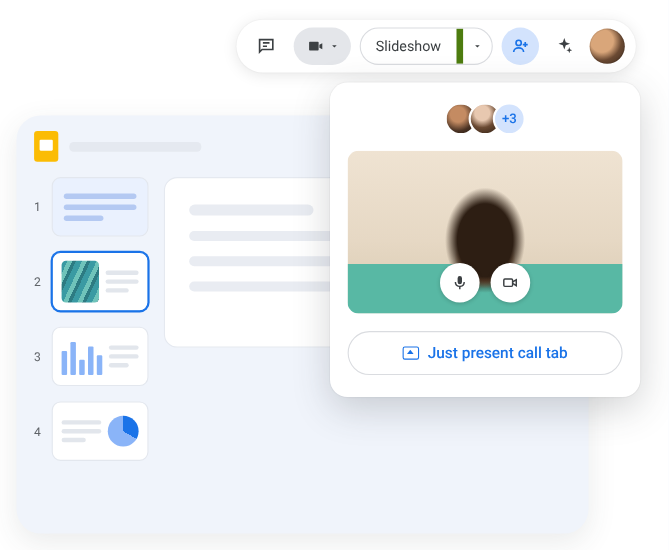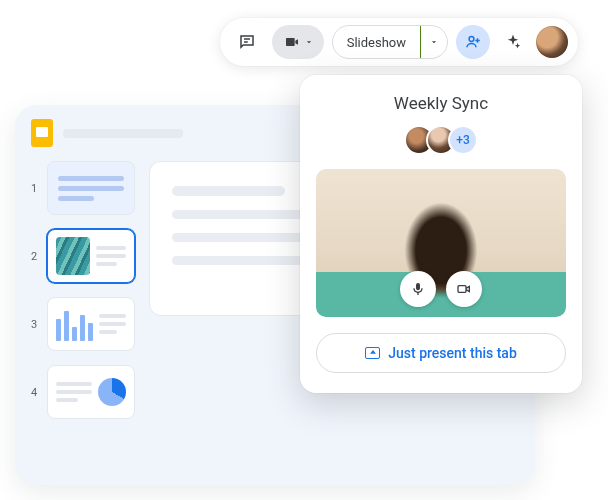--- a/index.html
+++ b/index.html
@@ -45,21 +45,21 @@
     height: 34px;
     border: 1px solid #dadce0;
     border-radius: 17px;
     overflow: hidden;
   }
   .slideshow-btn {
     padding: 0 14px;
     display: flex; align-items: center;
     font-size: 13px;
     color: #3c4043;
-    border-right: 1px solid #4d7c0f;
+    border-right: 6px solid #4d7c0f;
   }
   .slideshow-caret {
     width: 26px;
     display: flex; align-items: center; justify-content: center;
     color: #3c4043;
   }
   .share-btn {
     width: 34px; height: 34px;
     background: #d3e3fd;
     border-radius: 50%;
@@ -412,21 +412,20 @@
     <div class="slide-canvas">
       <div class="skel w1"></div>
       <div class="skel row"></div>
       <div class="skel row"></div>
       <div class="skel row"></div>
     </div>
   </div>
 </div>
 
 <div class="call-panel">
-  <div class="call-title">Weekly Sync</div>
   <div class="participants">
     <div class="p-avatar a"></div>
     <div class="p-avatar b"></div>
     <div class="p-more">+3</div>
   </div>
   <div class="video-preview">
     <div class="vp-controls">
       <div class="vp-btn">
         <svg width="16" height="16" viewBox="0 0 24 24" fill="currentColor">
             <path d="M12 14a3 3 0 0 0 3-3V6a3 3 0 0 0-6 0v5a3 3 0 0 0 3 3zm5-3a5 5 0 0 1-10 0H5a7 7 0 0 0 6 6.9V21h2v-3.1A7 7 0 0 0 19 11h-2z"></path>
@@ -439,15 +438,15 @@
           </svg>
       </div>
     </div>
   </div>
   <div class="present-btn">
     <span class="present-icon">
       <svg width="8" height="6" viewBox="0 0 10 8" fill="currentColor">
           <path d="M5 0l4 5H1l4-5z"></path>
         </svg>
     </span>
-    <span>Just present this tab</span>
+    <span>Just present call tab</span>
   </div>
 </div>
 
 </body></html>

